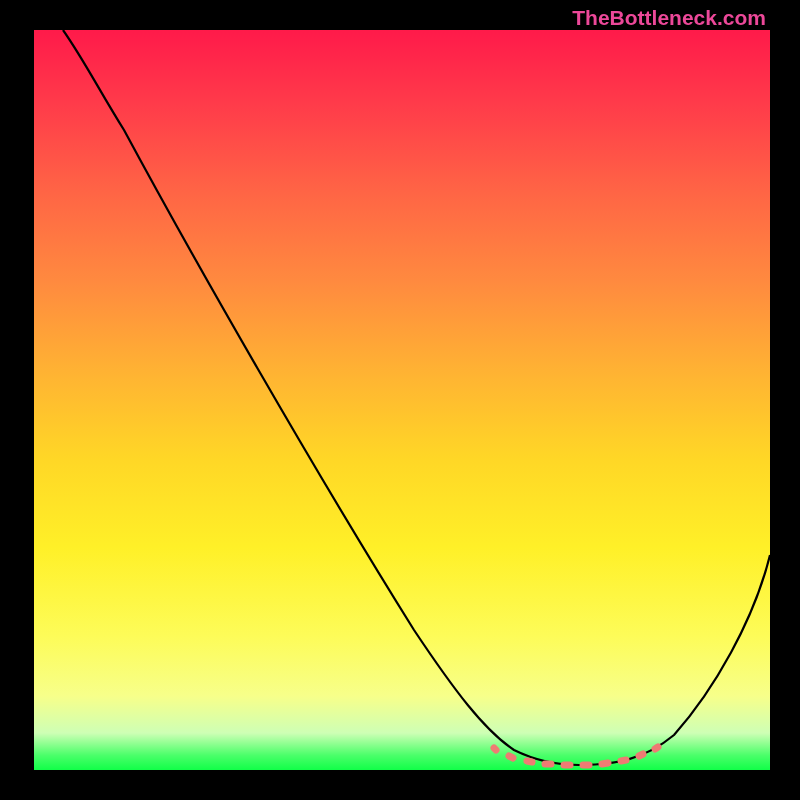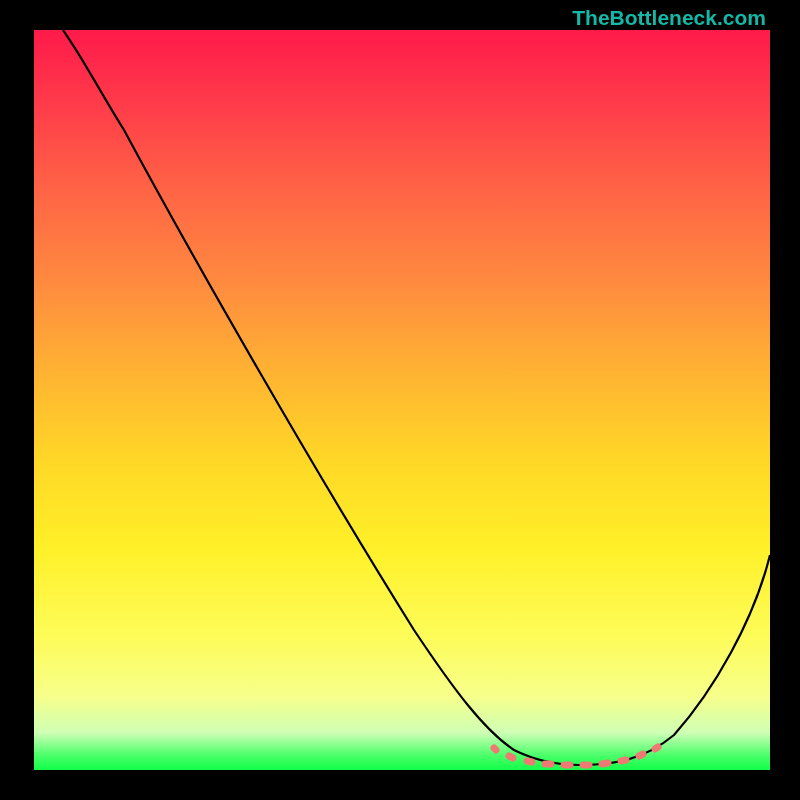--- a/index.html
+++ b/index.html
@@ -31,21 +31,21 @@
       #11ff48 100%
     );
   }
   .watermark {
     position: absolute;
     top: 6px;
     right: 34px;
     font-family: Arial, Helvetica, sans-serif;
     font-size: 21px;
     font-weight: bold;
-    color: #14b8a6;
+    color: #ec4899;
   }
   svg.curve {
     position: absolute;
     left: 0;
     top: 0;
     width: 736px;
     height: 740px;
   }
 </style>
 </head>

